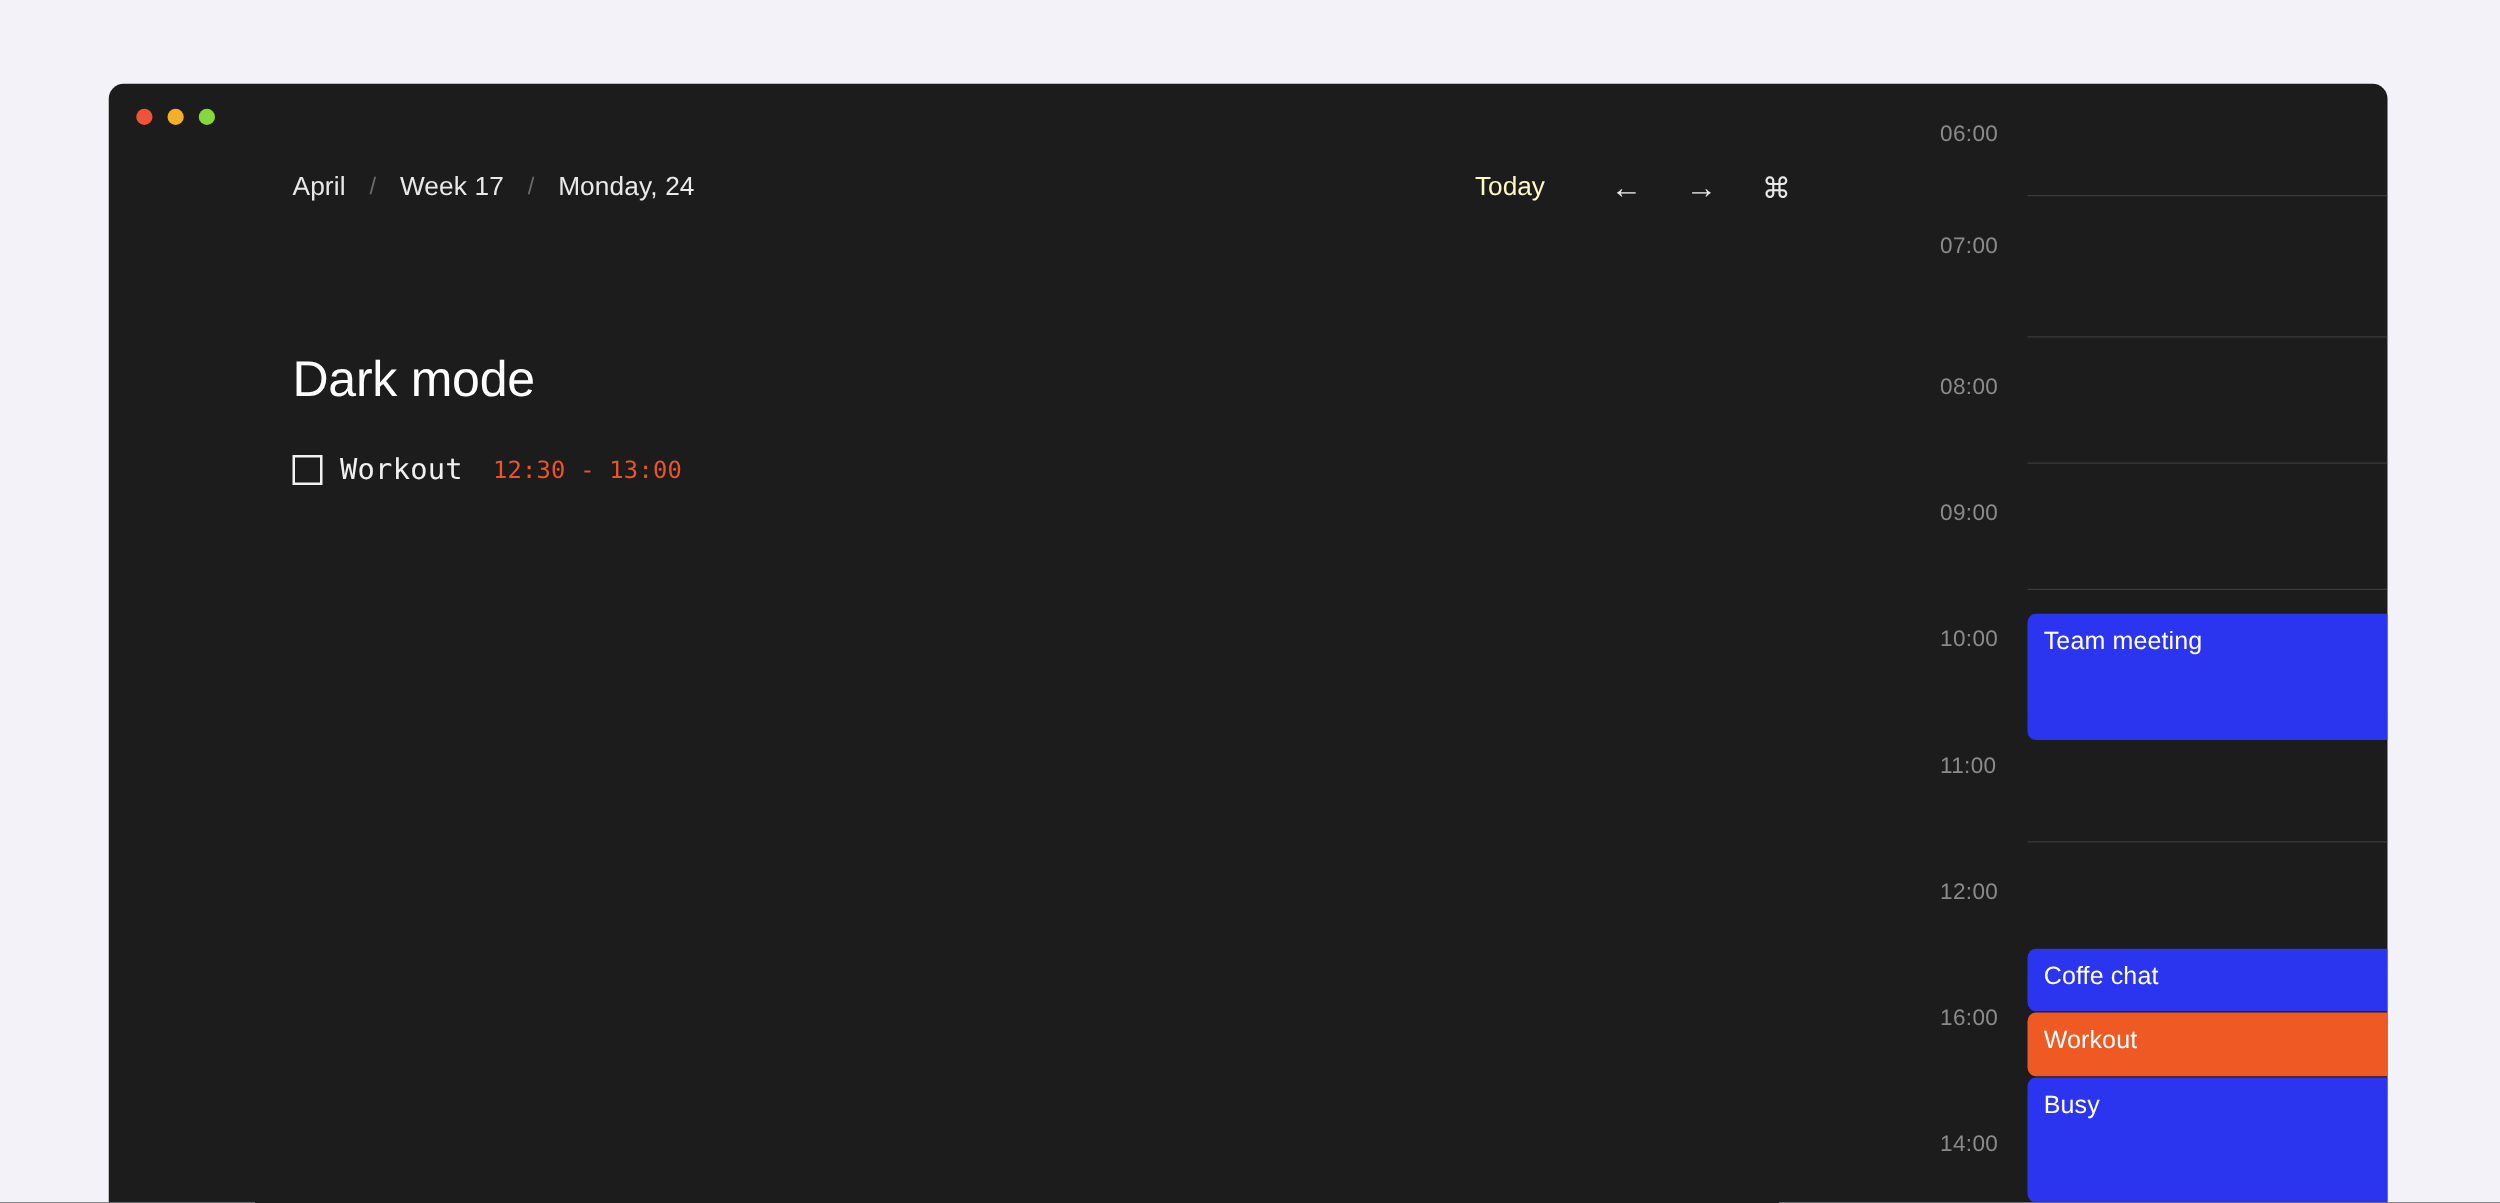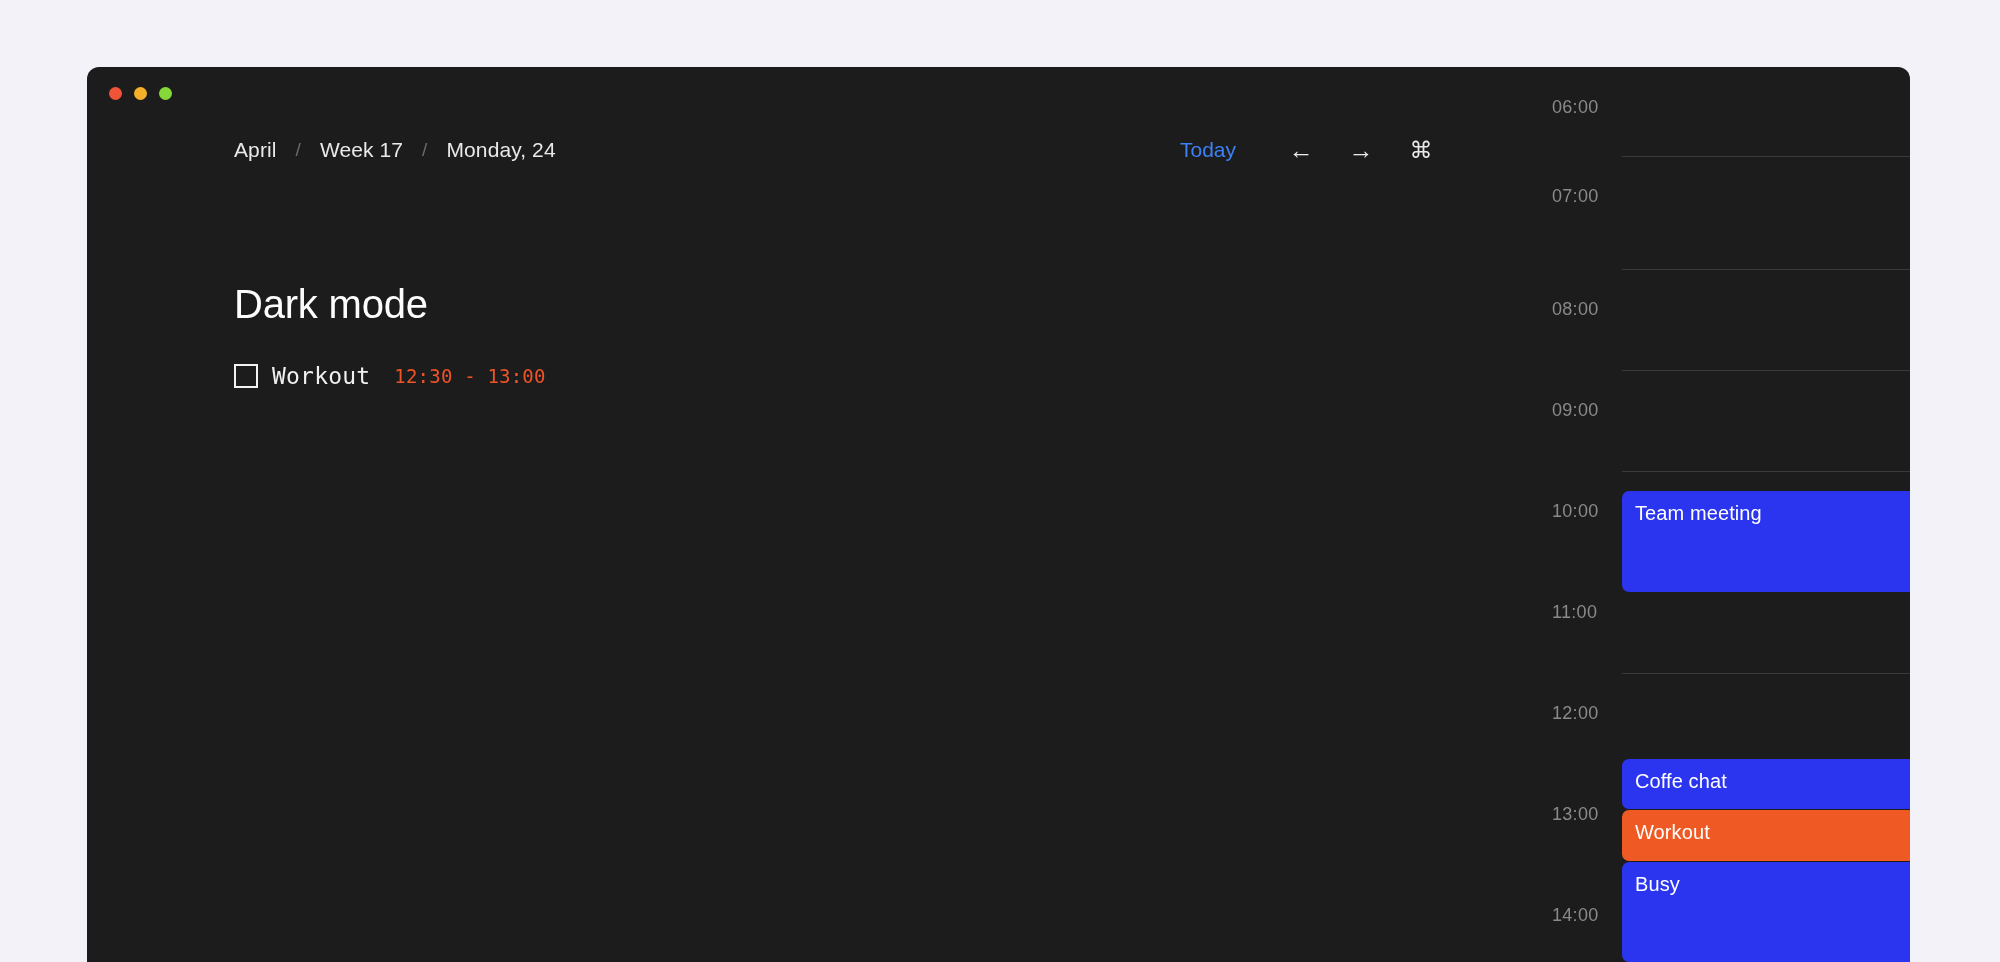--- a/index.html
+++ b/index.html
@@ -84,21 +84,21 @@
     font-size: 19px;
   }
 
   .controls {
     display: flex;
     align-items: center;
     gap: 0;
   }
   .today-btn {
     font-size: 21px;
-    color: #3b82f6;
+    color: #fef9c3;
     background: none;
     border: none;
     font-family: inherit;
     cursor: pointer;
     padding: 0;
     white-space: nowrap;
   }
   .icon-btn {
     background: none;
     border: none;
@@ -274,21 +274,21 @@
           <div class="hour-row" style="top: 505px;">
             <div class="hour-line"></div>
             <div class="hour-label">11:00</div>
           </div>
           <div class="hour-row" style="top: 606px;">
             <div class="hour-line"></div>
             <div class="hour-label">12:00</div>
           </div>
           <div class="hour-row" style="top: 707px;">
             <div class="hour-line"></div>
-            <div class="hour-label">13:00</div>
+            <div class="hour-label">16:00</div>
           </div>
           <div class="hour-row" style="top: 808px;">
             <div class="hour-line"></div>
             <div class="hour-label">14:00</div>
           </div>
         </div>
       <div id="events">
           <div class="event" style="top: 424px; height: 101px; background: rgb(43, 53, 240);">Team meeting</div>
           <div class="event" style="top: 692px; height: 50px; background: rgb(43, 53, 240);">Coffe chat</div>
           <div class="event" style="top: 743px; height: 51px; background: rgb(239, 90, 36);">Workout</div>

